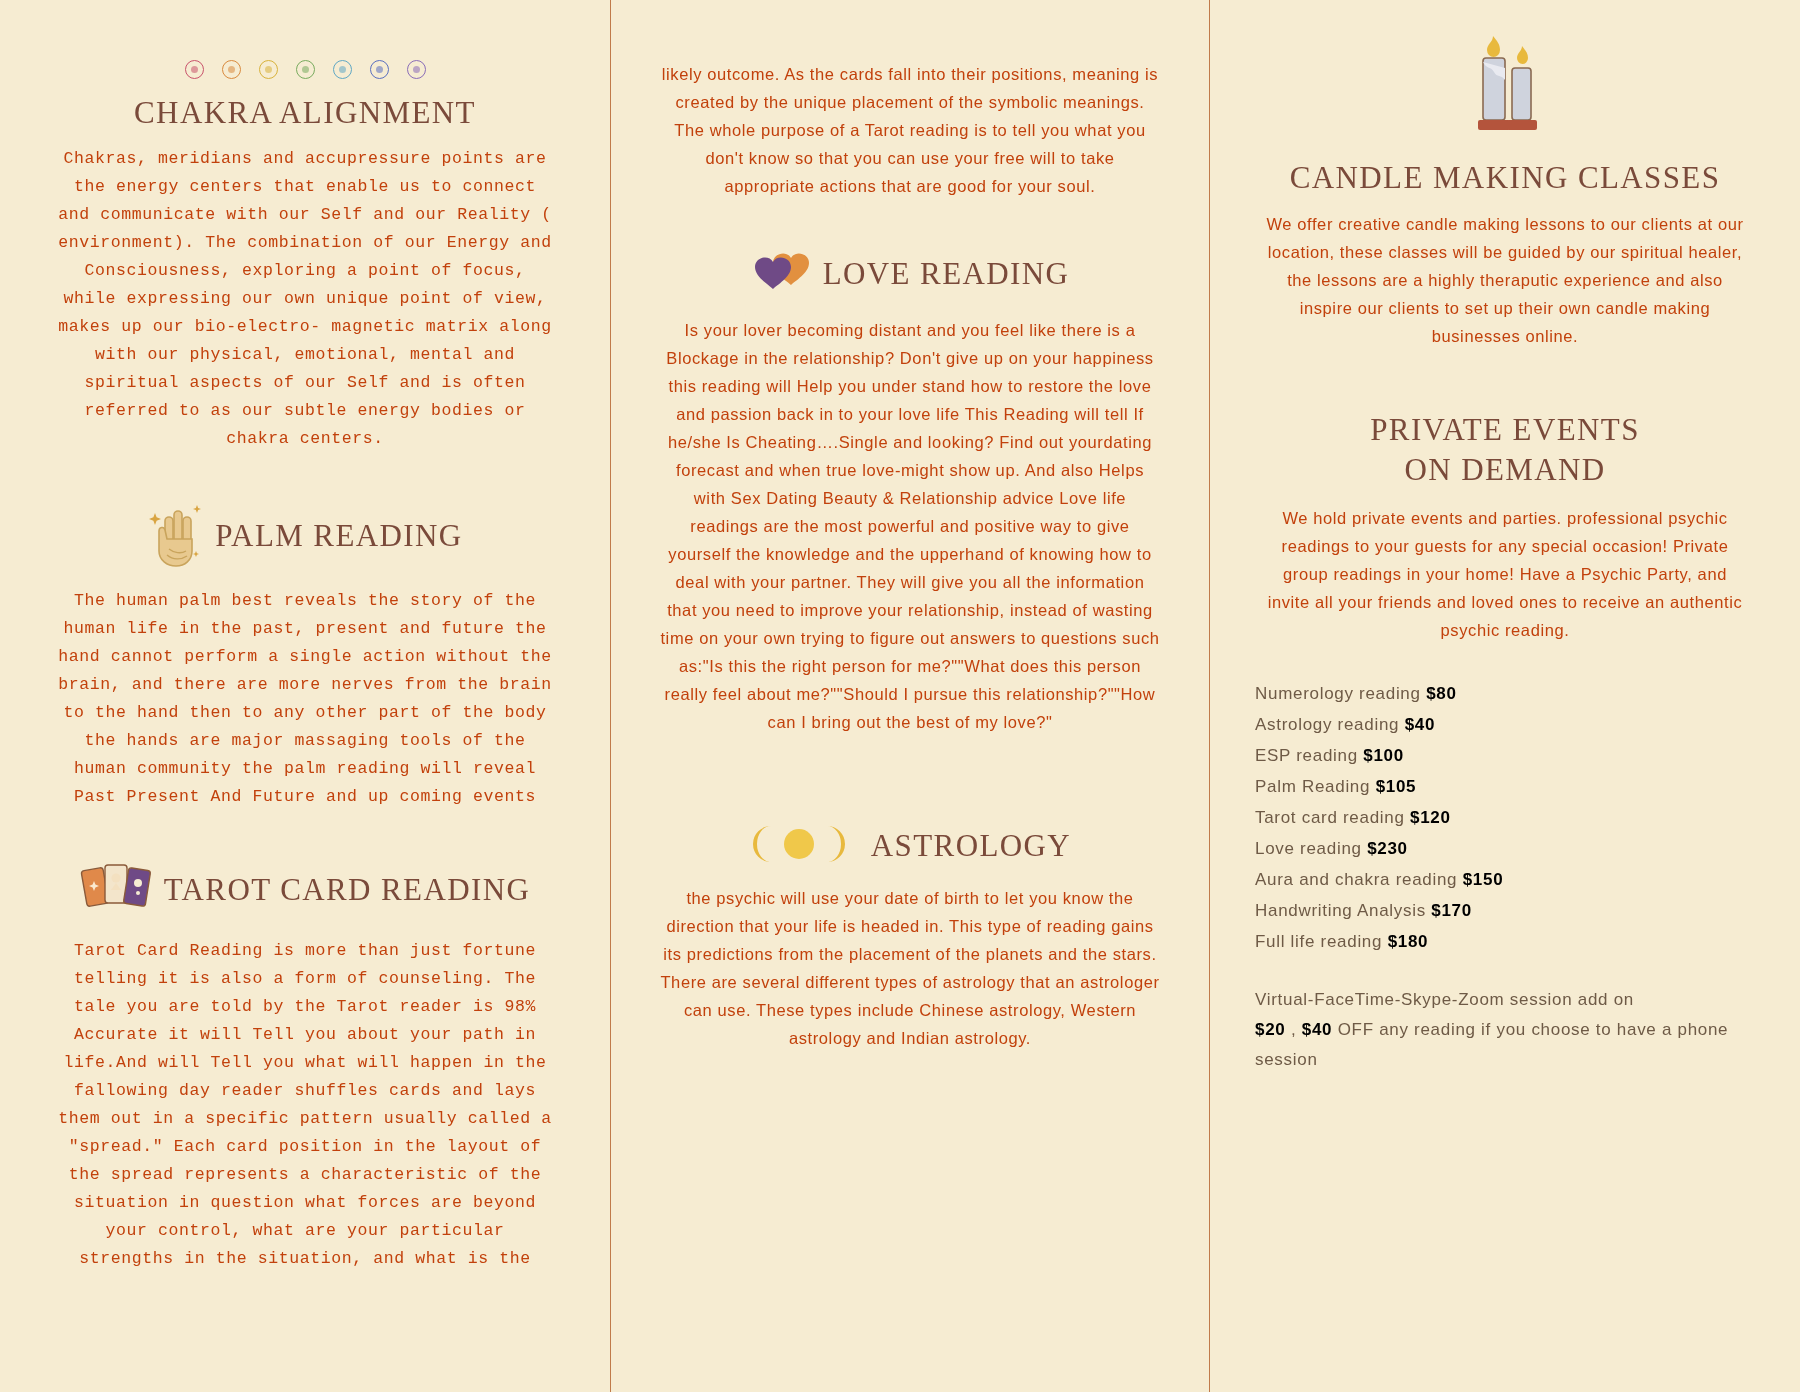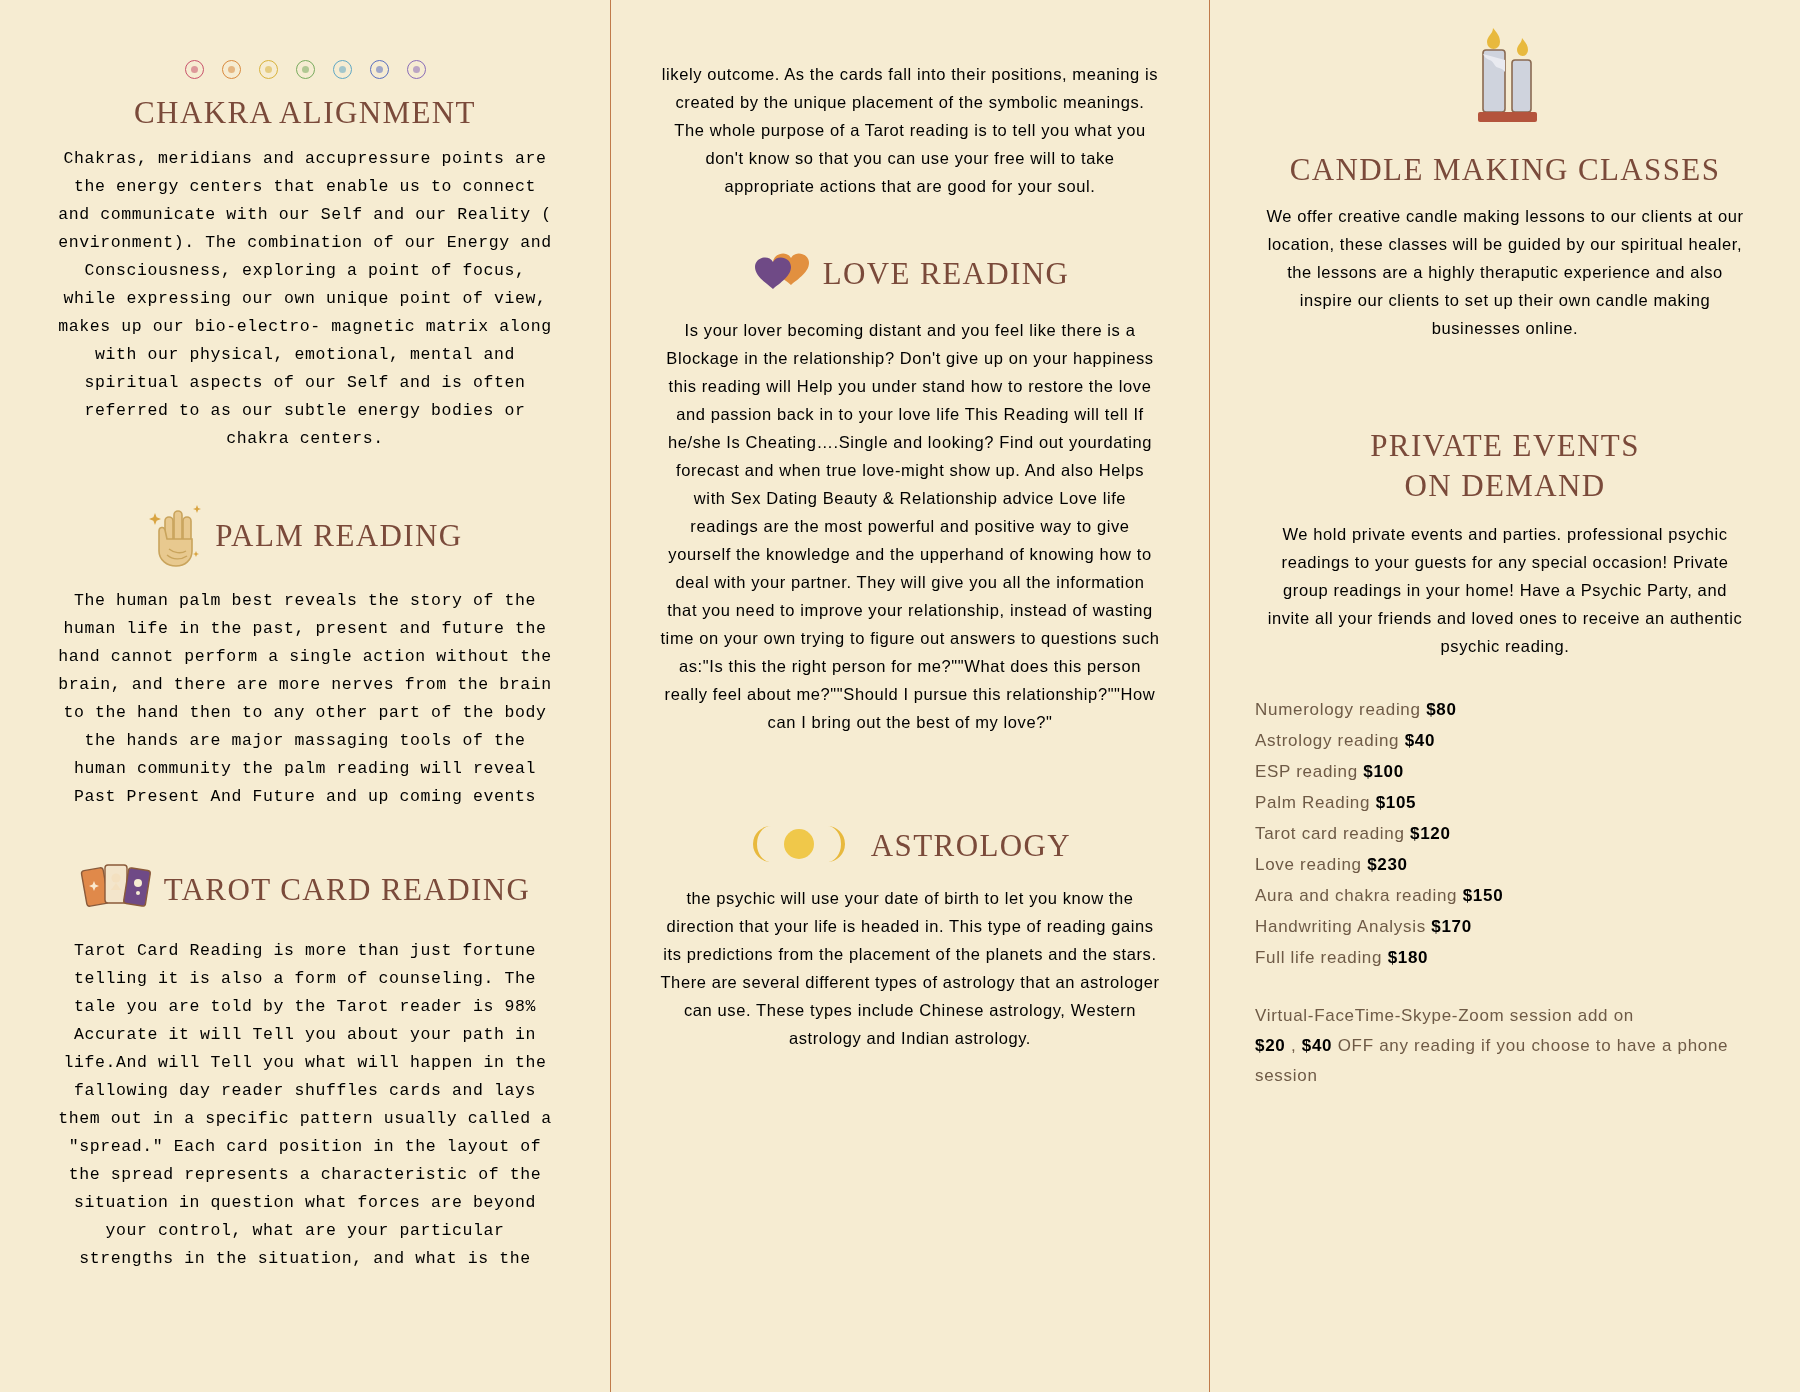--- a/index.html
+++ b/index.html
@@ -20,21 +20,21 @@
     display: flex;
     flex-direction: row;
   }
   .panel {
     position: relative;
     height: 1392px;
     padding: 0 24px;
   }
   .panel-left  { width: 610px; padding-top: 60px; }
   .panel-mid   { width: 600px; padding-top: 10px; border-left: 1px solid #c07a4a; border-right: 1px solid #c07a4a; }
-  .panel-right { width: 590px; padding-top: 20px; }
+  .panel-right { width: 590px; padding-top: 28px; }
 
   .heading {
     font-family: "Liberation Serif", serif;
     font-size: 31px;
     letter-spacing: 1.4px;
     color: #7a4a3a;
     text-align: center;
     font-weight: 400;
     margin: 0;
   }
@@ -43,21 +43,21 @@
     align-items: center;
     justify-content: center;
     gap: 10px;
     margin: 0;
   }
   .body-text {
     font-family: "Liberation Sans", sans-serif;
     font-size: 16.5px;
     line-height: 28px;
     letter-spacing: 0.6px;
-    color: #000000;
+    color: #c2410c;
     text-align: center;
     margin: 14px auto 0;
   }
   .left-text  { width: 500px; font-family: Liberation Mono, monospace; }
   .mid-text   { width: 500px; }
   .right-text { width: 490px; }
 
   .chakra-row {
     display: flex;
     justify-content: center;
@@ -231,21 +231,21 @@
           <rect x="50" y="92" width="30" height="10" rx="2" fill="#b4543c"></rect>
         </g>
       </svg>
     </div>
 
     <div class="section section-first" style="margin-top:18px">
       <h2 class="heading">CANDLE MAKING CLASSES</h2>
       <p class="body-text right-text">We offer creative candle making lessons to our clients at our location, these classes will be guided by our spiritual healer, the lessons are a highly theraputic experience and also inspire our clients to set up their own candle making businesses online.</p>
     </div>
 
-    <div class="section" style="margin-top:84px">
+    <div class="section" style="margin-top:60px">
       <h2 class="heading heading-2line">PRIVATE EVENTS</h2>
       <h2 class="heading heading-2line">ON DEMAND</h2>
       <p class="body-text right-text">We hold private events and parties. professional psychic readings to your guests for any special occasion! Private group readings in your home! Have a Psychic Party, and invite all your friends and loved ones to receive an authentic psychic reading.</p>
     </div>
 
     <div class="price-list">
       <div><span>Numerology reading</span> <span class="amt">$80</span></div>
       <div><span>Astrology reading</span> <span class="amt">$40</span></div>
       <div><span>ESP reading</span> <span class="amt">$100</span></div>
       <div><span>Palm Reading</span> <span class="amt">$105</span></div>

